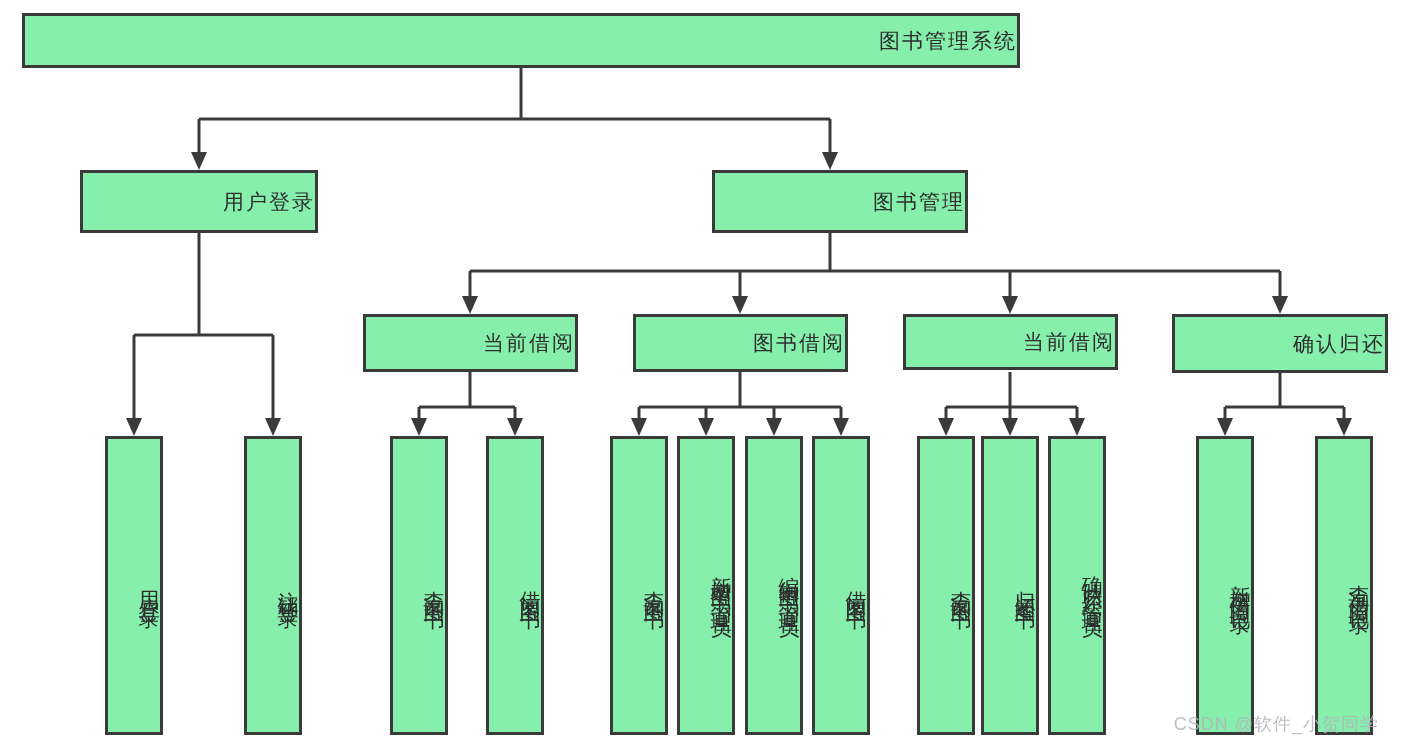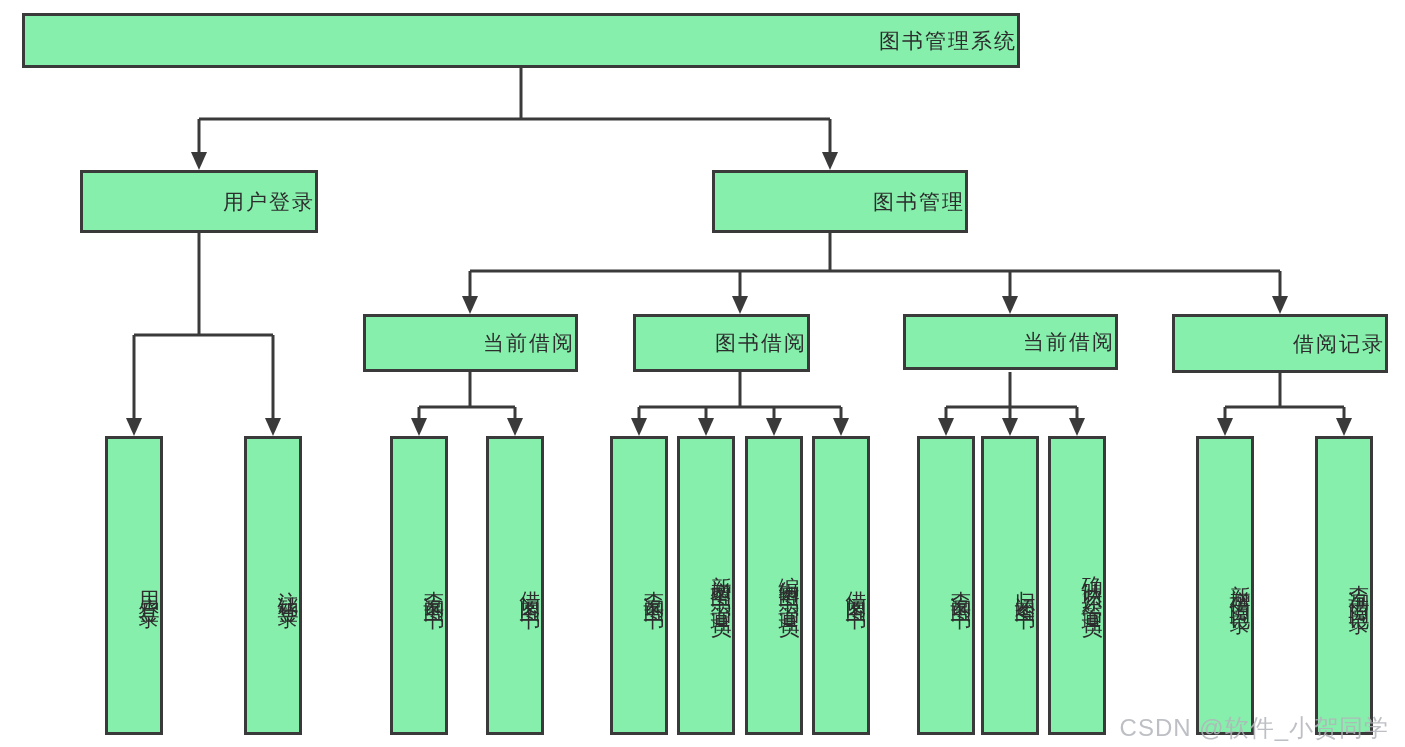--- a/index.html
+++ b/index.html
@@ -38,22 +38,22 @@
   }
   .vbox span{
     writing-mode:vertical-rl;
     text-orientation:mixed;
     font-size:21px;
     letter-spacing:6px;
     line-height:1;
   }
   .watermark{
     position:absolute;
-    right:16px;top:712px;
-    font-size:24px;
+    right:26px;top:712px;
+    font-size:18px;
     letter-spacing:1px;
     color:var(--wm);
     opacity:.85;
     z-index:10;
     white-space:nowrap;
   }
 </style>
 </head>
 <body>
 
@@ -121,28 +121,28 @@
   <div class="box hbox" style="left:80px;top:170px;width:238px;height:63px">
     <span>用户登录</span>
   </div>
   <div class="box hbox" style="left:712px;top:170px;width:256px;height:63px">
     <span>图书管理</span>
   </div>
 
   <div class="box hbox" style="left:363px;top:314px;width:215px;height:58px">
     <span>当前借阅</span>
   </div>
-  <div class="box hbox" style="left:633px;top:314px;width:177px;height:58px">
+  <div class="box hbox" style="left:633px;top:314px;width:215px;height:58px">
     <span>图书借阅</span>
   </div>
   <div class="box hbox" style="left:903px;top:314px;width:215px;height:56px">
     <span>当前借阅</span>
   </div>
   <div class="box hbox" style="left:1172px;top:314px;width:216px;height:59px">
-    <span>借阅记录</span>
+    <span>确认归还</span>
   </div>
 
   <div class="box vbox" style="left:105px;top:436px;width:58px;height:299px">
     <span>用户登录</span>
   </div>
   <div class="box vbox" style="left:244px;top:436px;width:58px;height:299px">
     <span>注销登录</span>
   </div>
 
   <div class="box vbox" style="left:390px;top:436px;width:58px;height:299px">

